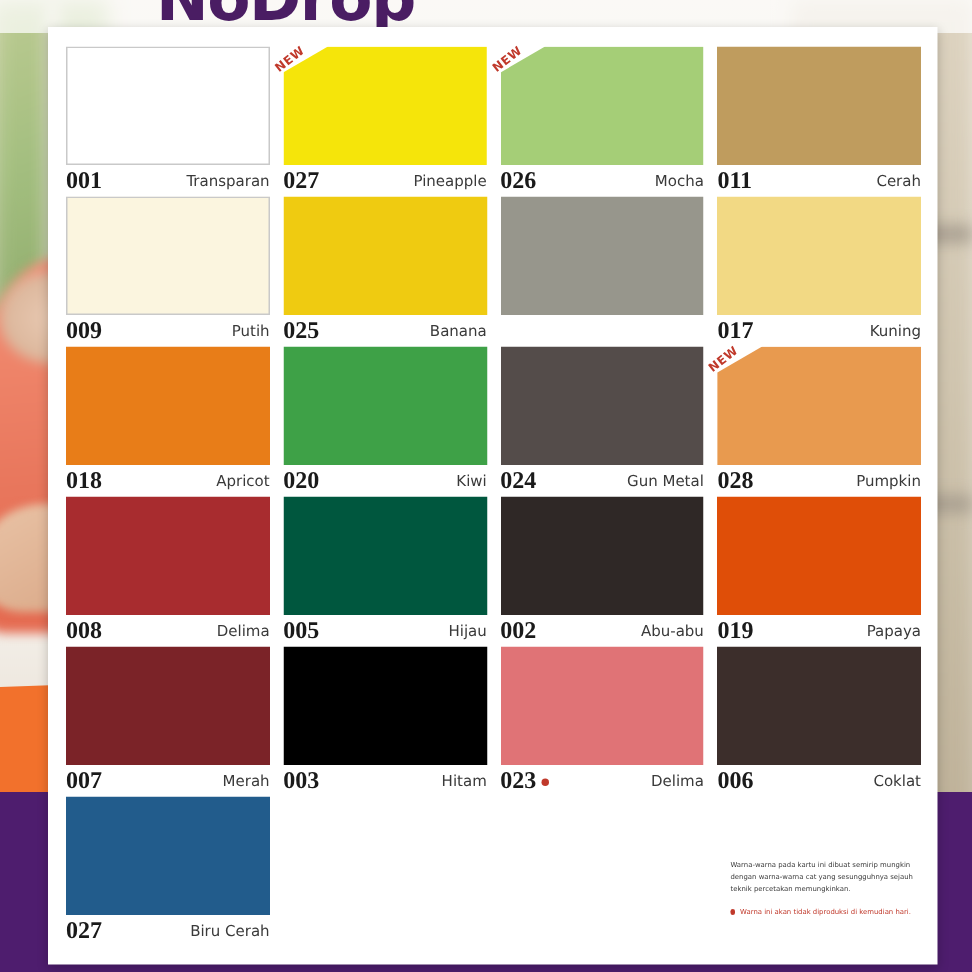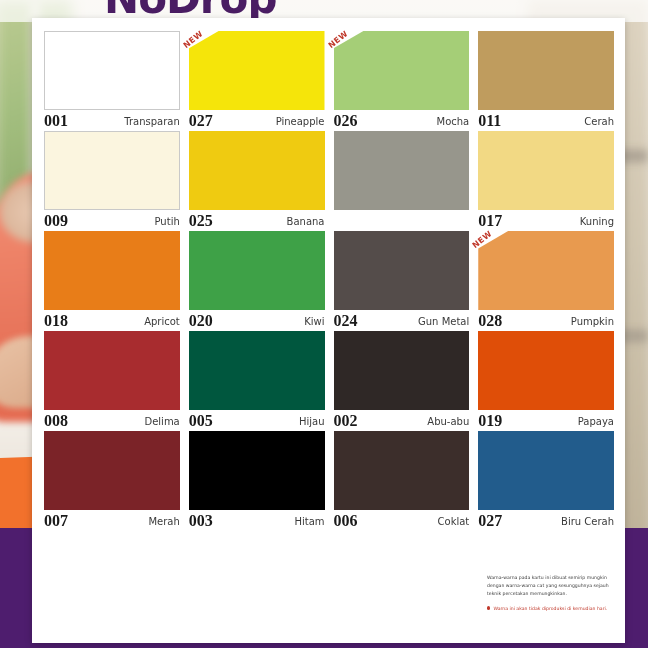--- a/index.html
+++ b/index.html
@@ -338,20 +338,29 @@
           <div class="chip">
             <div class="chip-fill" style="background: rgb(0, 0, 0);"></div>
           </div>
           <div class="labels">
             <div class="code">003</div>
             <div class="cname">Hitam</div>
           </div>
         </div>
         <div class="cell">
           <div class="chip">
+            <div class="chip-fill" style="background: rgb(224, 115, 118);"></div>
+          </div>
+          <div class="labels">
+            <div class="code">023<span class="dot"></span></div>
+            <div class="cname">Delima</div>
+          </div>
+        </div>
+        <div class="cell">
+          <div class="chip">
             <div class="chip-fill" style="background: rgb(60, 46, 43);"></div>
           </div>
           <div class="labels">
             <div class="code">006</div>
             <div class="cname">Coklat</div>
           </div>
         </div>
         <div class="cell">
           <div class="chip">
             <div class="chip-fill" style="background: rgb(34, 92, 140);"></div>

